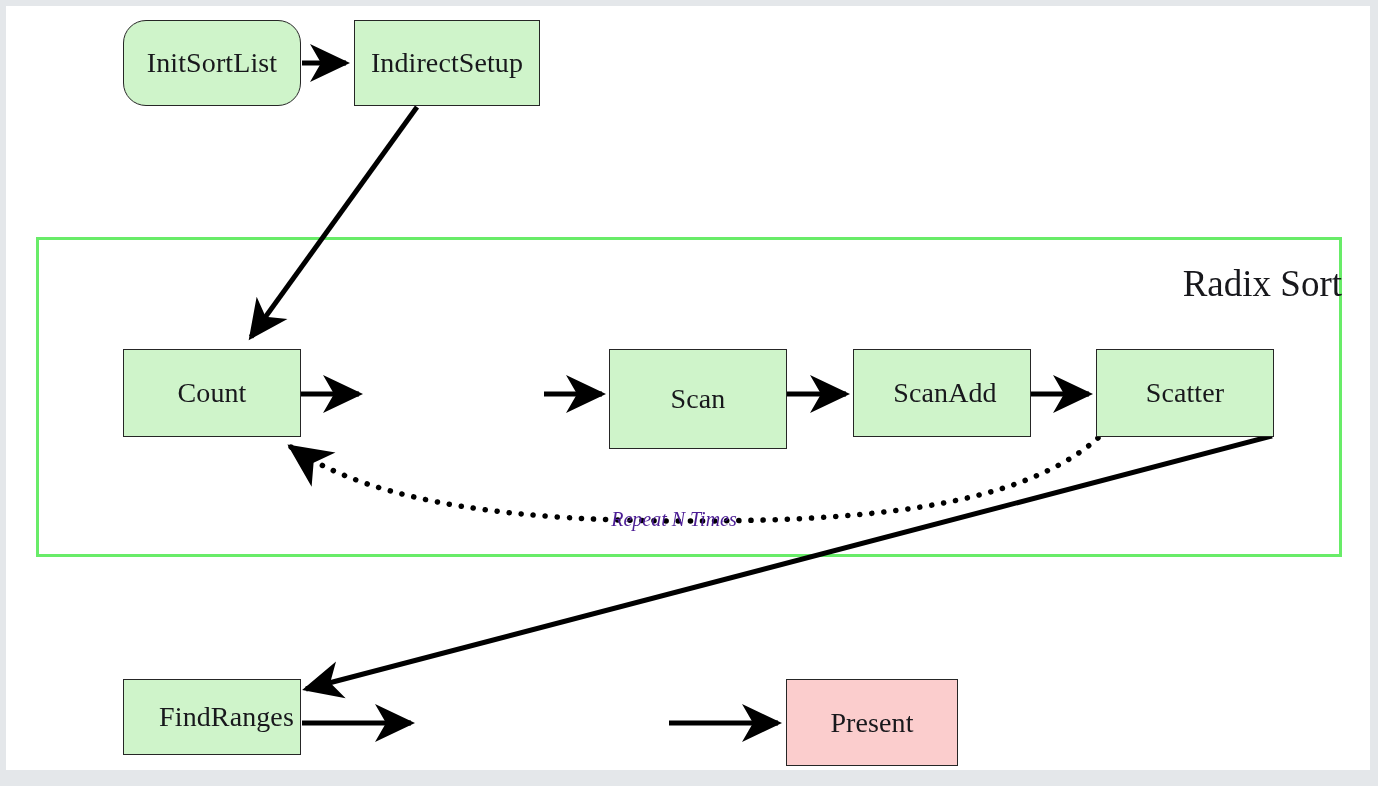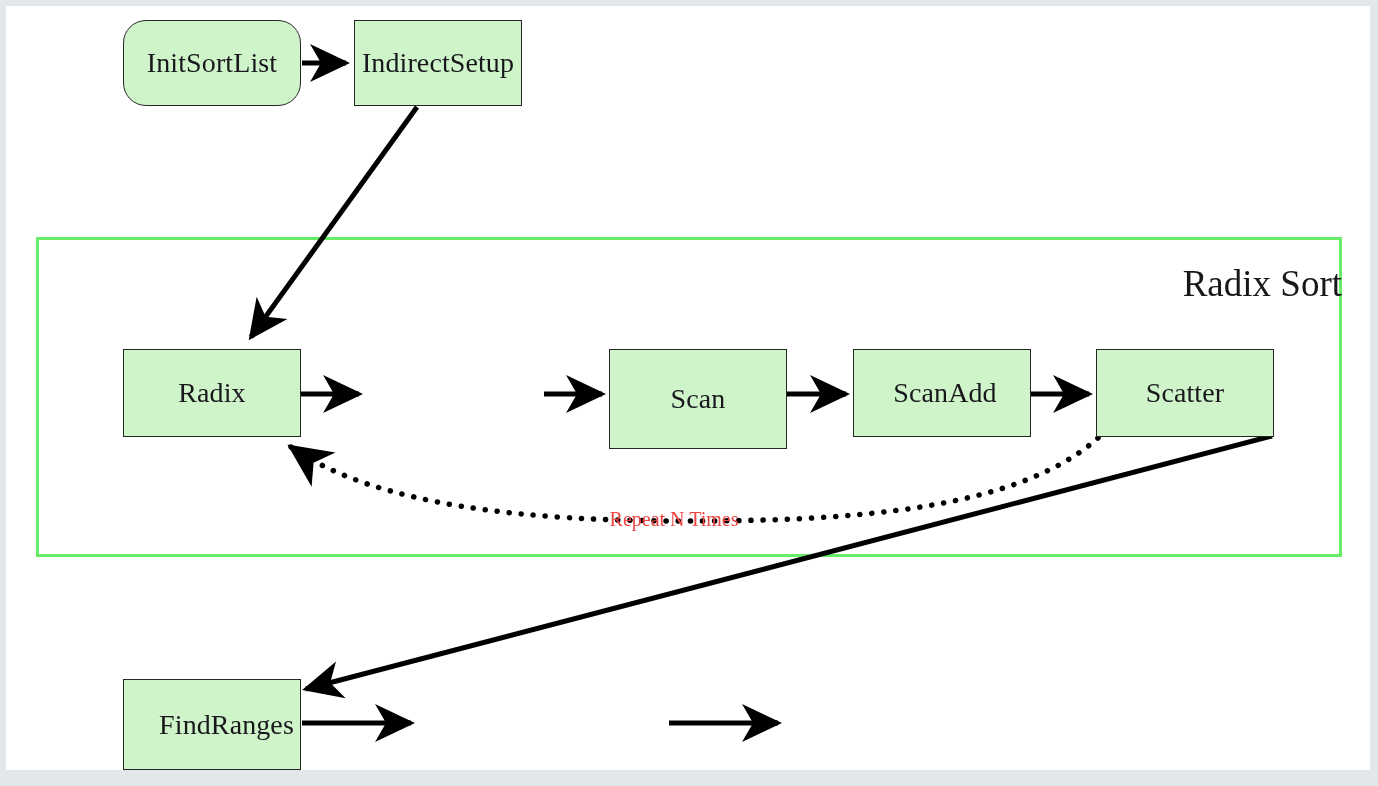--- a/index.html
+++ b/index.html
@@ -51,23 +51,24 @@
     background: transparent;
   }
   .group-title {
     position: absolute;
     color: #18181c;
     white-space: nowrap;
     line-height: 1;
   }
   .edge-label {
     position: absolute;
-    color: #ef4444;
+    color: #4c1d95;
     white-space: nowrap;
     line-height: 1;
+    font-style: italic;
   }
   
   #edges {
     position: absolute;
     left: 0;
     top: 0;
     width: 1364px;
     height: 764px;
     pointer-events: none;
     overflow: visible;
@@ -124,29 +125,30 @@
 
       <line class="edge-solid" x1="296" y1="717" x2="405" y2="717" marker-end="url(#ah)"></line>
 
       <line class="edge-solid" x1="663" y1="717" x2="772" y2="717" marker-end="url(#ah)"></line>
     </svg>
 
     <div class="edge-label" style="left:0px; top:503px; width:1336px; text-align:center; font-size:20px;">Repeat N Times</div>
 
     <div class="node green" style="left:117px; top:14px; width:178px; height:86px; font-size:28px;border-radius:23px;">InitSortList</div>
 
-    <div class="node green" style="left:348px; top:14px; width:168px; height:86px; font-size:28px;">IndirectSetup</div>
+    <div class="node green" style="left:348px; top:14px; width:186px; height:86px; font-size:28px;">IndirectSetup</div>
 
-    <div class="node green" style="left:117px; top:343px; width:178px; height:88px; font-size:28px;">Radix</div>
+    <div class="node green" style="left:117px; top:343px; width:178px; height:88px; font-size:28px;">Count</div>
 
 
     <div class="node green" style="left:603px; top:343px; width:178px; height:100px; font-size:28px;">Scan</div>
 
     <div class="node green" style="left:847px; top:343px; width:178px; height:88px; font-size:28px;padding-left:6px;">ScanAdd</div>
 
     <div class="node green" style="left:1090px; top:343px; width:178px; height:88px; font-size:28px;text-align:right;">Scatter</div>
 
-    <div class="node green" style="left:117px; top:673px; width:178px; height:91px; font-size:28px;padding-left:29px;">FindRanges</div>
+    <div class="node green" style="left:117px; top:673px; width:178px; height:76px; font-size:28px;padding-left:29px;">FindRanges</div>
 
 
+    <div class="node red" style="left:780px; top:673px; width:172px; height:87px; font-size:28px;">Present</div>
 
   </div>
 </div>
 
 </body></html>

